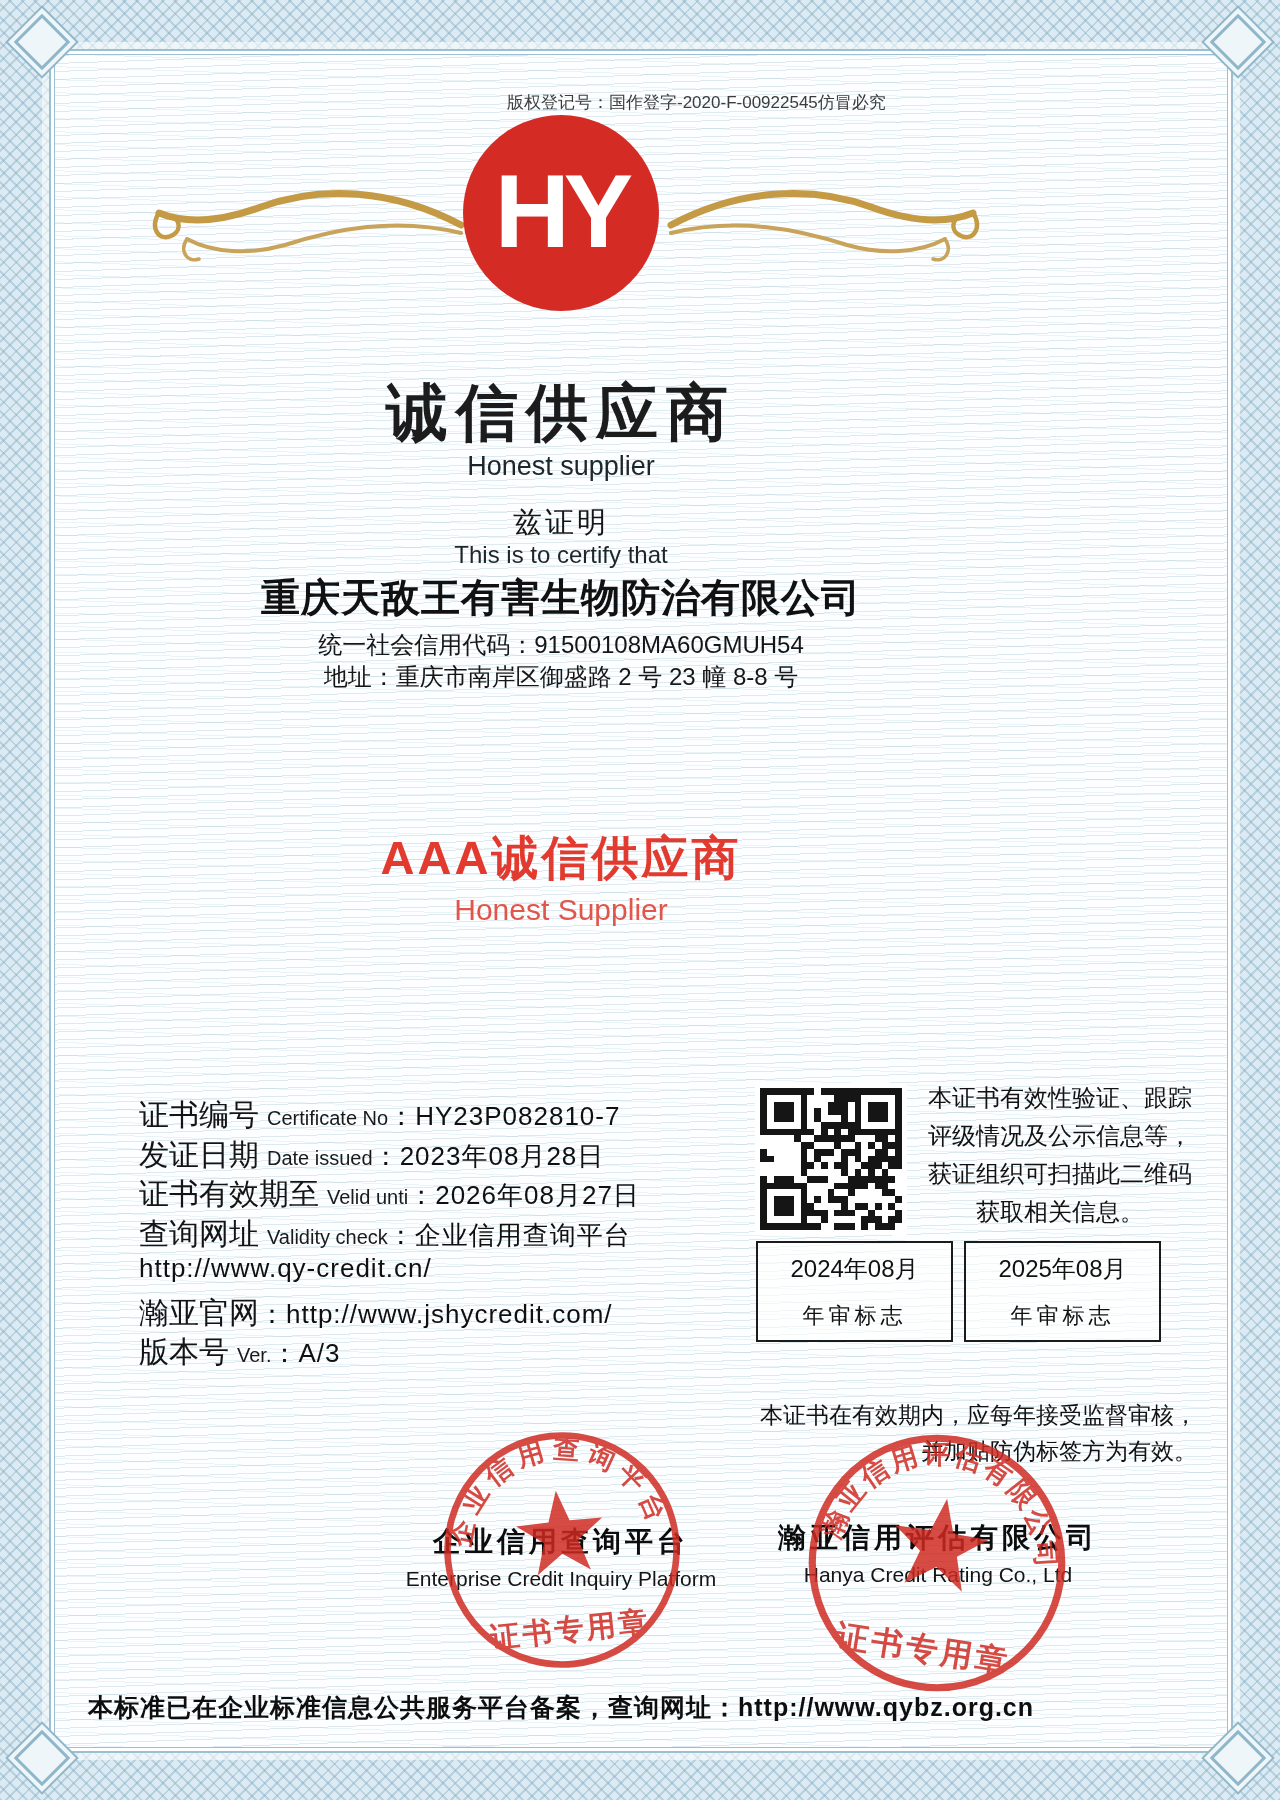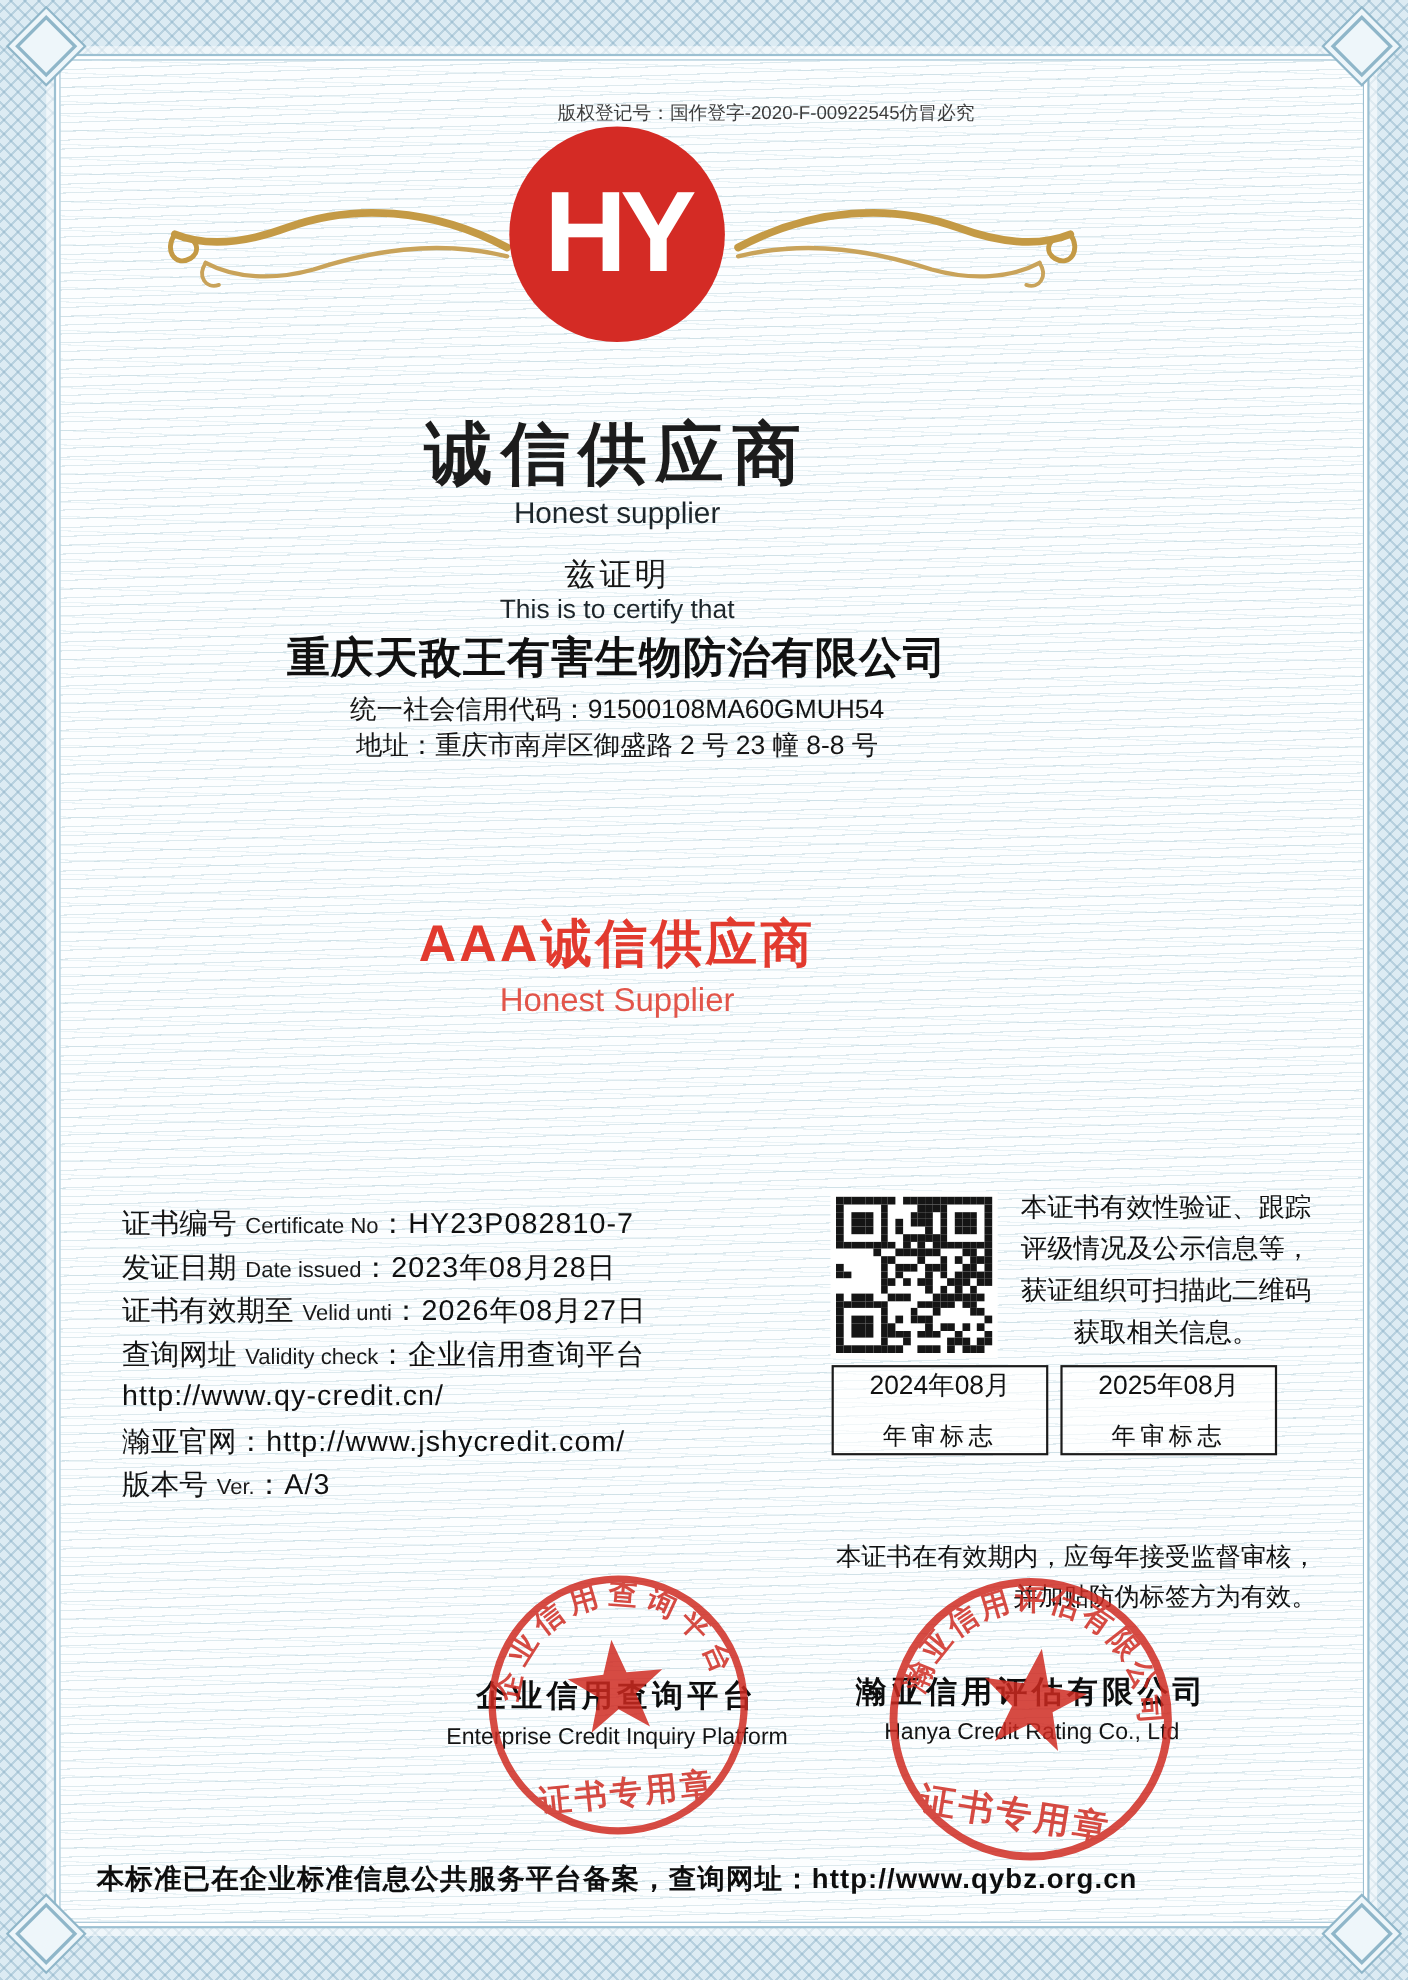--- a/index.html
+++ b/index.html
@@ -8,21 +8,21 @@
     background-color:#dcebf3;
     background-image:
       repeating-linear-gradient(45deg, rgba(126,168,192,.38) 0 2px, transparent 2px 9px),
       repeating-linear-gradient(-45deg, rgba(126,168,192,.38) 0 2px, transparent 2px 9px);}
   .sheet{position:absolute;left:54px;top:54px;width:1172px;height:1692px;
     background-color:#fcfeff;
     background-image:
       repeating-linear-gradient(178deg, rgba(122,168,184,.24) 0 1px, transparent 1px 8px),
       repeating-linear-gradient(182deg, rgba(140,186,200,.16) 0 1px, transparent 1px 13px);
     border:1px solid #9cc0d2;
-    box-shadow:0 0 0 3px #ffffff, 0 0 0 5px #9cc0d2, 0 0 0 12px rgba(255,255,255,.55);padding-left:12px;}
+    box-shadow:0 0 0 3px #ffffff, 0 0 0 5px #9cc0d2, 0 0 0 12px rgba(255,255,255,.55);}
   .corner{position:absolute;width:72px;height:72px;display:flex;align-items:center;justify-content:center;z-index:3;}
   .corner::before{content:'';width:34px;height:34px;background:#eef6fa;border:3px solid #8fb6c9;
     box-shadow:0 0 0 4px #eef6fa,0 0 0 6px #8fb6c9;transform:rotate(45deg);}
   .c-tl{left:6px;top:6px}.c-tr{right:6px;top:6px}.c-bl{left:6px;bottom:6px}.c-br{right:6px;bottom:6px}
 
   .abs{position:absolute;}
   .center-col{position:absolute;left:0;width:1012px;text-align:center;}
 
   .copyright{left:452px;top:36px;font-size:17px;color:#3c3c3c;white-space:nowrap;}
 
@@ -40,32 +40,32 @@
   .certify-en{top:486px;font-size:24px;color:#1d262b;}
   .company-name{top:516px;font-size:39px;font-weight:800;color:#111;letter-spacing:1px;}
   .credit-code{top:574px;font-size:24px;font-weight:500;color:#161616;}
   .address{top:606px;font-size:24px;font-weight:500;color:#161616;}
 
   .rating-zh{top:772px;font-size:47px;font-weight:700;color:#e23a2e;letter-spacing:3px;}
   .rating-en{top:838px;font-size:30px;color:#e2554a;}
 
   .details{left:56px;top:1040px;width:620px;}
   .d-line{height:39.5px;display:flex;align-items:baseline;white-space:nowrap;}
-  .d-zh{font-size:26px;font-weight:500;color:#141414;}
+  .d-zh{font-size:30px;font-weight:500;color:#141414;margin-left:28px;}
   .d-en{font-size:20px;color:#1a1a1a;margin-left:8px;}
   .d-val{font-size:26px;color:#101010;letter-spacing:1px;}
 
   .qr{left:700px;top:1028px;width:152px;height:152px;background:#fff;padding:5px;box-sizing:border-box;
     display:grid;grid-template-columns:repeat(21,1fr);grid-template-rows:repeat(21,1fr);}
   .qr i{display:block;}
   .qr .b{background:#151515;}
   .qr-note{left:866px;top:1024px;width:278px;font-size:24px;line-height:38px;color:#121212;text-align:center;}
 
-  .badge{top:1186px;width:197px;height:82px;border:2px solid #1b1b1b;background:rgba(255,255,255,.6);
-    display:flex;flex-direction:column;align-items:center;justify-content:space-between;gap:16px;box-sizing:border-box;}
+  .badge{top:1186px;width:197px;height:101px;border:2px solid #1b1b1b;background:rgba(255,255,255,.6);
+    display:flex;flex-direction:column;align-items:center;justify-content:center;gap:16px;box-sizing:border-box;}
   .badge-1{left:701px;}  .badge-2{left:909px;}
   .badge .m{font-size:24px;color:#111;}
   .badge .l{font-size:22px;color:#111;letter-spacing:4px;}
 
   .validity-note{left:694px;top:1342px;width:448px;font-size:23px;line-height:36px;color:#121212;text-align:right;}
 
   .issuer{position:absolute;text-align:center;z-index:2;}
   .issuer-left{left:316px;top:1468px;width:380px;}
   .issuer-right{left:693px;top:1464px;width:380px;}
   .issuer .zh{font-size:28px;font-weight:700;color:#0d0d0d;letter-spacing:4px;}

